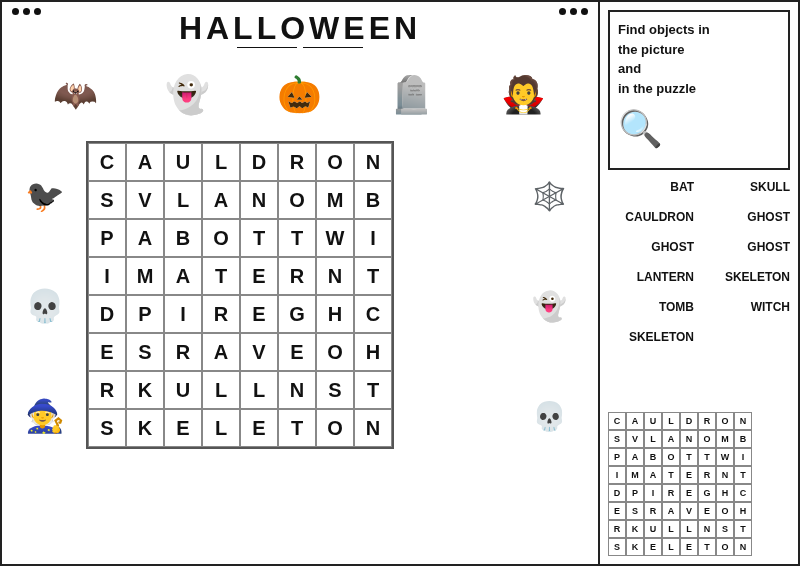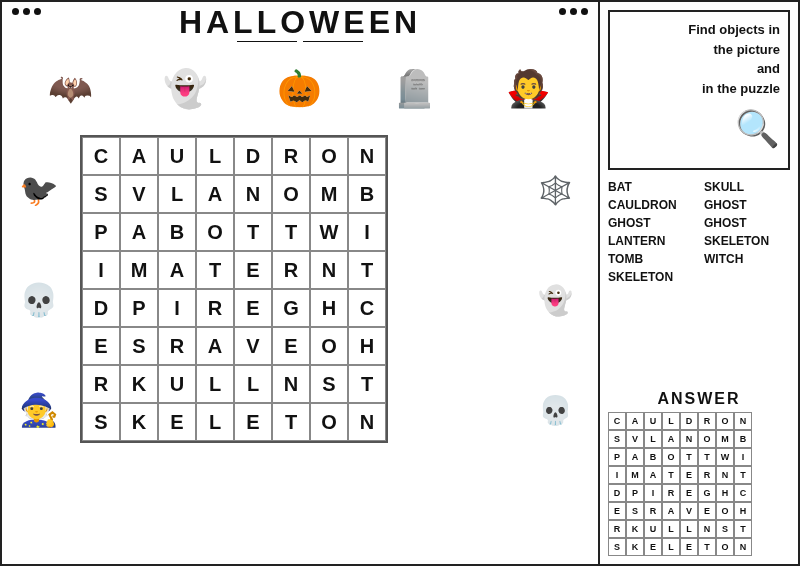--- a/index.html
+++ b/index.html
@@ -11,21 +11,21 @@
       overflow: hidden;
       display: flex;
     }
 
     .main-area {
       width: 600px;
       height: 566px;
       border: 2px solid #222;
       position: relative;
       background: #fff;
-      padding: 2px;
+      padding: 8px;
     }
 
     .title-area {
       text-align: center;
       margin-bottom: 4px;
     }
 
     .title-halloween {
       font-size: 32px;
       font-weight: 900;
@@ -155,39 +155,40 @@
       border-left: none;
       background: #fff;
       padding: 8px;
       display: flex;
       flex-direction: column;
     }
 
     .find-objects-box {
       border: 2px solid #222;
       padding: 8px;
-      text-align: right;
+      text-align: left;
       margin-bottom: 10px;
       font-size: 13px;
       font-weight: bold;
       line-height: 1.5;
       color: #111;
       position: relative;
     }
 
     .magnifier {
       font-size: 36px;
       margin: 4px 0;
     }
 
     .word-list {
       display: grid;
       grid-template-columns: 1fr 1fr;
-      gap: 4px 10px;
+      gap: 16px 10px;
       margin-bottom: 10px;
+      text-align: right;
     }
 
     .word-item {
       font-size: 12px;
       font-weight: bold;
       color: #111;
       white-space: nowrap;
     }
 
     .answer-section {
@@ -356,21 +357,20 @@
       <div class="word-item">GHOST</div>
       <div class="word-item">LANTERN</div>
       <div class="word-item">SKELETON</div>
       <div class="word-item">TOMB</div>
       <div class="word-item">WITCH</div>
       <div class="word-item">SKELETON</div>
       <div class="word-item"></div>
     </div>
 
   <div class="answer-section">
-    <div class="answer-title">ANSWER</div>
     <div class="answer-grid" id="answer-grid">
     <div class="grid-row">
           <div class="grid-cell" style="width: 18px; height: 18px; font-size: 9px; font-weight: bold; border: 0.5px solid rgb(136, 136, 136);">C</div>
           <div class="grid-cell" style="width: 18px; height: 18px; font-size: 9px; font-weight: bold; border: 0.5px solid rgb(136, 136, 136);">A</div>
           <div class="grid-cell" style="width: 18px; height: 18px; font-size: 9px; font-weight: bold; border: 0.5px solid rgb(136, 136, 136);">U</div>
           <div class="grid-cell" style="width: 18px; height: 18px; font-size: 9px; font-weight: bold; border: 0.5px solid rgb(136, 136, 136);">L</div>
           <div class="grid-cell" style="width: 18px; height: 18px; font-size: 9px; font-weight: bold; border: 0.5px solid rgb(136, 136, 136);">D</div>
           <div class="grid-cell" style="width: 18px; height: 18px; font-size: 9px; font-weight: bold; border: 0.5px solid rgb(136, 136, 136);">R</div>
           <div class="grid-cell" style="width: 18px; height: 18px; font-size: 9px; font-weight: bold; border: 0.5px solid rgb(136, 136, 136);">O</div>
           <div class="grid-cell" style="width: 18px; height: 18px; font-size: 9px; font-weight: bold; border: 0.5px solid rgb(136, 136, 136);">N</div>

